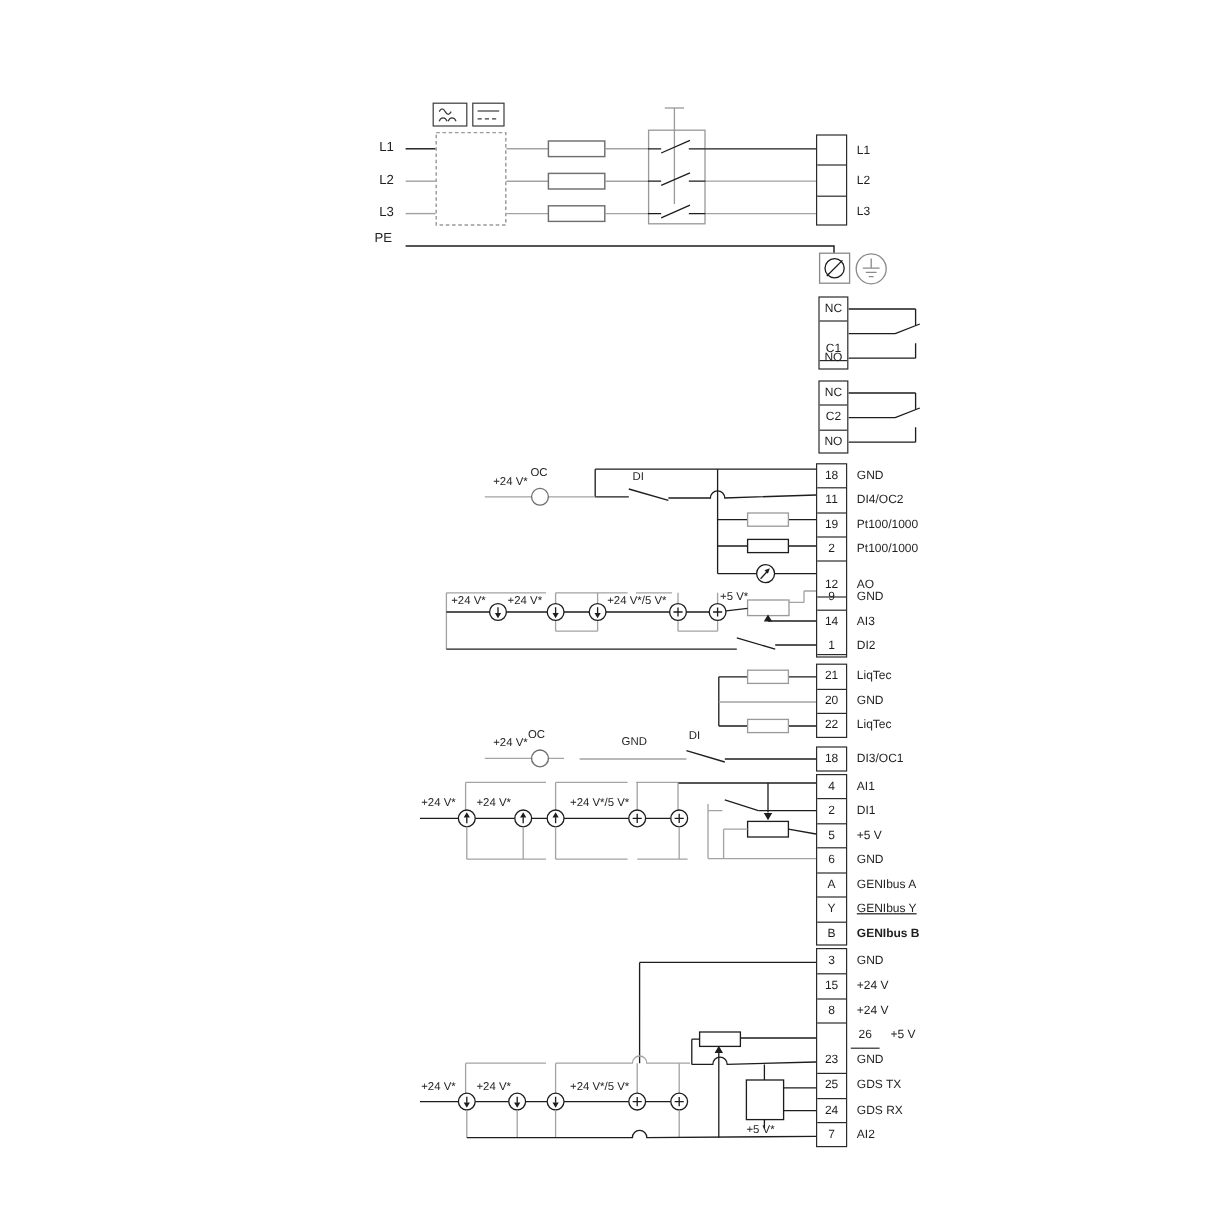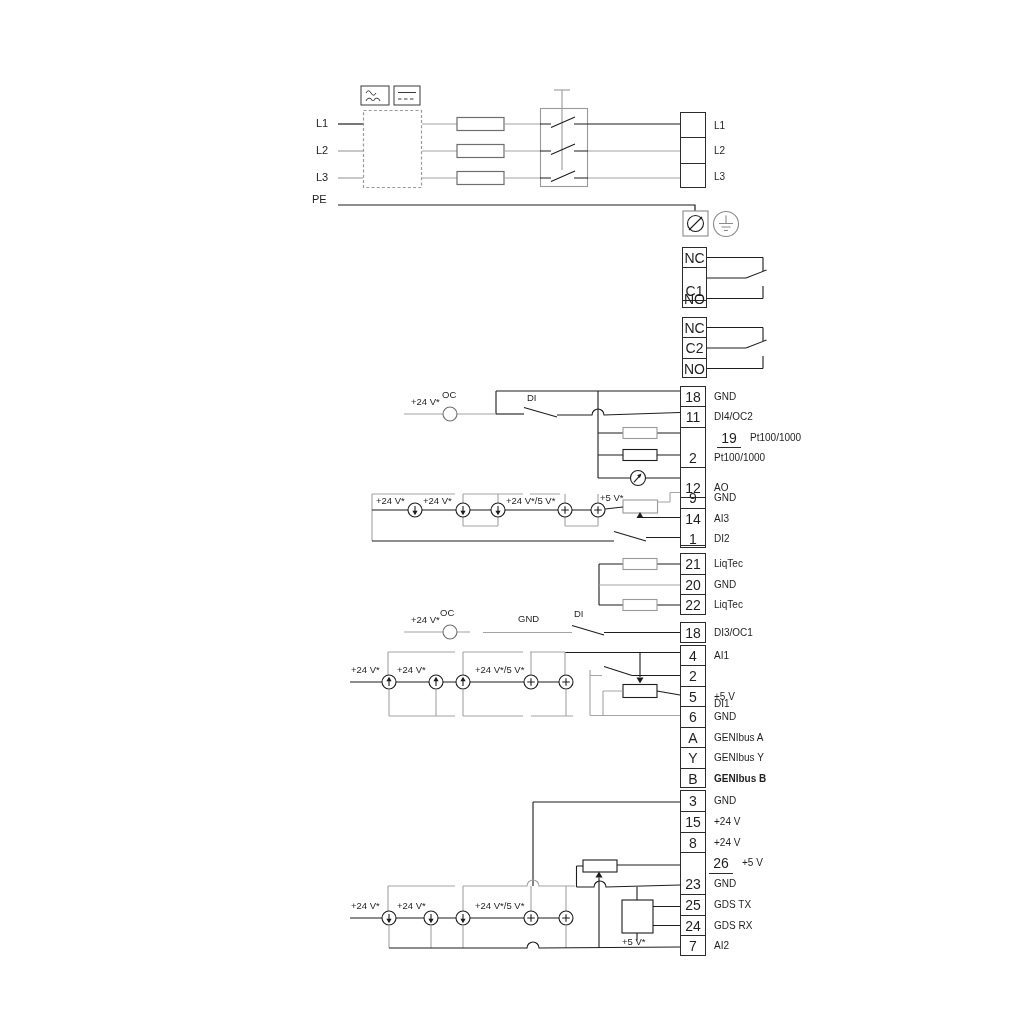--- a/index.html
+++ b/index.html
@@ -4,21 +4,21 @@
 <style>
   html,body{margin:0;padding:0;background:#fff;}
   #canvas{position:relative;width:1024px;height:1024px;background:#ffffff;overflow:hidden;
           font-family:"Liberation Sans", sans-serif;color:#1f1f1f;}
   svg{position:absolute;left:0;top:0;}
   .ann{position:absolute;font-size:9.5px;white-space:nowrap;color:#1f1f1f;}
   .biglbl{position:absolute;font-size:11px;white-space:nowrap;color:#1f1f1f;}
   .tgroup{position:absolute;border:1px solid #2b2b2b;background:#fff;box-sizing:border-box;}
   .trow{position:absolute;left:0;width:100%;box-sizing:border-box;border-bottom:1px solid #2b2b2b;}
   .trow:last-child{border-bottom:none;}
-  .tnum{display:block;width:100%;text-align:center;font-size:14px;}
+  .tnum{display:block;width:100%;text-align:center;font-size:10px;}
   .tlabel{position:absolute;left:33px;top:0;white-space:nowrap;font-size:10px;}
 </style>
 </head>
 <body>
 
 <div id="canvas">
 
 <svg width="1024" height="1024" viewBox="0 0 1024 1024">
   <defs>
     <g id="csd">
@@ -255,21 +255,21 @@
 <div class="tgroup" style="left:680px;top:386px;width:26px;height:162px;">
 
 <div class="trow" style="top: 0px; height: 20.25px;">
         <span class="tnum" style="line-height: 20.25px;">18</span>
         <span class="tlabel" style="line-height: 20.25px;">GND</span>
       </div>
       <div class="trow" style="top: 20.25px; height: 20.25px;">
         <span class="tnum" style="line-height: 20.25px;">11</span>
         <span class="tlabel" style="line-height: 20.25px; text-align: right;">DI4/OC2</span>
       </div>
-      <div class="trow" style="top: 40.5px; height: 20.25px; margin-left: 36px;">
+      <div class="trow" style="top: 40.5px; height: 20.25px;">
         <span class="tnum" style="line-height: 20.25px;">19</span>
         <span class="tlabel" style="line-height: 20.25px;">Pt100/1000</span>
       </div>
       <div class="trow" style="top: 60.75px; height: 20.25px;">
         <span class="tnum" style="line-height: 20.25px;">2</span>
         <span class="tlabel" style="line-height: 20.25px;">Pt100/1000</span>
       </div>
       <div class="trow" style="top: 91px; height: 20.25px;">
         <span class="tnum" style="line-height: 20.25px;">12</span>
         <span class="tlabel" style="line-height: 20.25px;">AO</span>
@@ -310,37 +310,37 @@
       </div>
     </div>
 <div class="tgroup" style="left:680px;top:645px;width:26px;height:143px;">
 
 <div class="trow" style="top: 0px; height: 20.43px;">
         <span class="tnum" style="line-height: 20.43px;">4</span>
         <span class="tlabel" style="line-height: 20.43px;">AI1</span>
       </div>
       <div class="trow" style="top: 20.43px; height: 20.43px;">
         <span class="tnum" style="line-height: 20.43px;">2</span>
-        <span class="tlabel" style="line-height: 20.43px; margin-top: 28px;">DI1</span>
+        <span class="tlabel" style="line-height: 20.43px;">DI1</span>
       </div>
       <div class="trow" style="top: 40.86px; height: 20.43px;">
         <span class="tnum" style="line-height: 20.43px;">5</span>
         <span class="tlabel" style="line-height: 20.43px;">+5 V</span>
       </div>
       <div class="trow" style="top: 61.29px; height: 20.43px;">
         <span class="tnum" style="line-height: 20.43px;">6</span>
         <span class="tlabel" style="line-height: 20.43px;">GND</span>
       </div>
       <div class="trow" style="top: 81.72px; height: 20.43px;">
         <span class="tnum" style="line-height: 20.43px;">A</span>
         <span class="tlabel" style="line-height: 20.43px;">GENIbus A</span>
       </div>
       <div class="trow" style="top: 102.15px; height: 20.43px;">
         <span class="tnum" style="line-height: 20.43px;">Y</span>
-        <span class="tlabel" style="line-height: 20.43px;">GENIbus Y</span>
+        <span class="tlabel" style="line-height: 20.43px; text-decoration: underline;">GENIbus Y</span>
       </div>
       <div class="trow" style="top: 122.58px; height: 20.43px;">
         <span class="tnum" style="line-height: 20.43px;">B</span>
         <span class="tlabel" style="line-height: 20.43px; font-weight: bold;">GENIbus B</span>
       </div>
     </div>
 <div class="tgroup" style="left:680px;top:790px;width:26px;height:166px;">
 
 <div class="trow" style="top: 0px; height: 20.75px;">
         <span class="tnum" style="line-height: 20.75px;">3</span>

